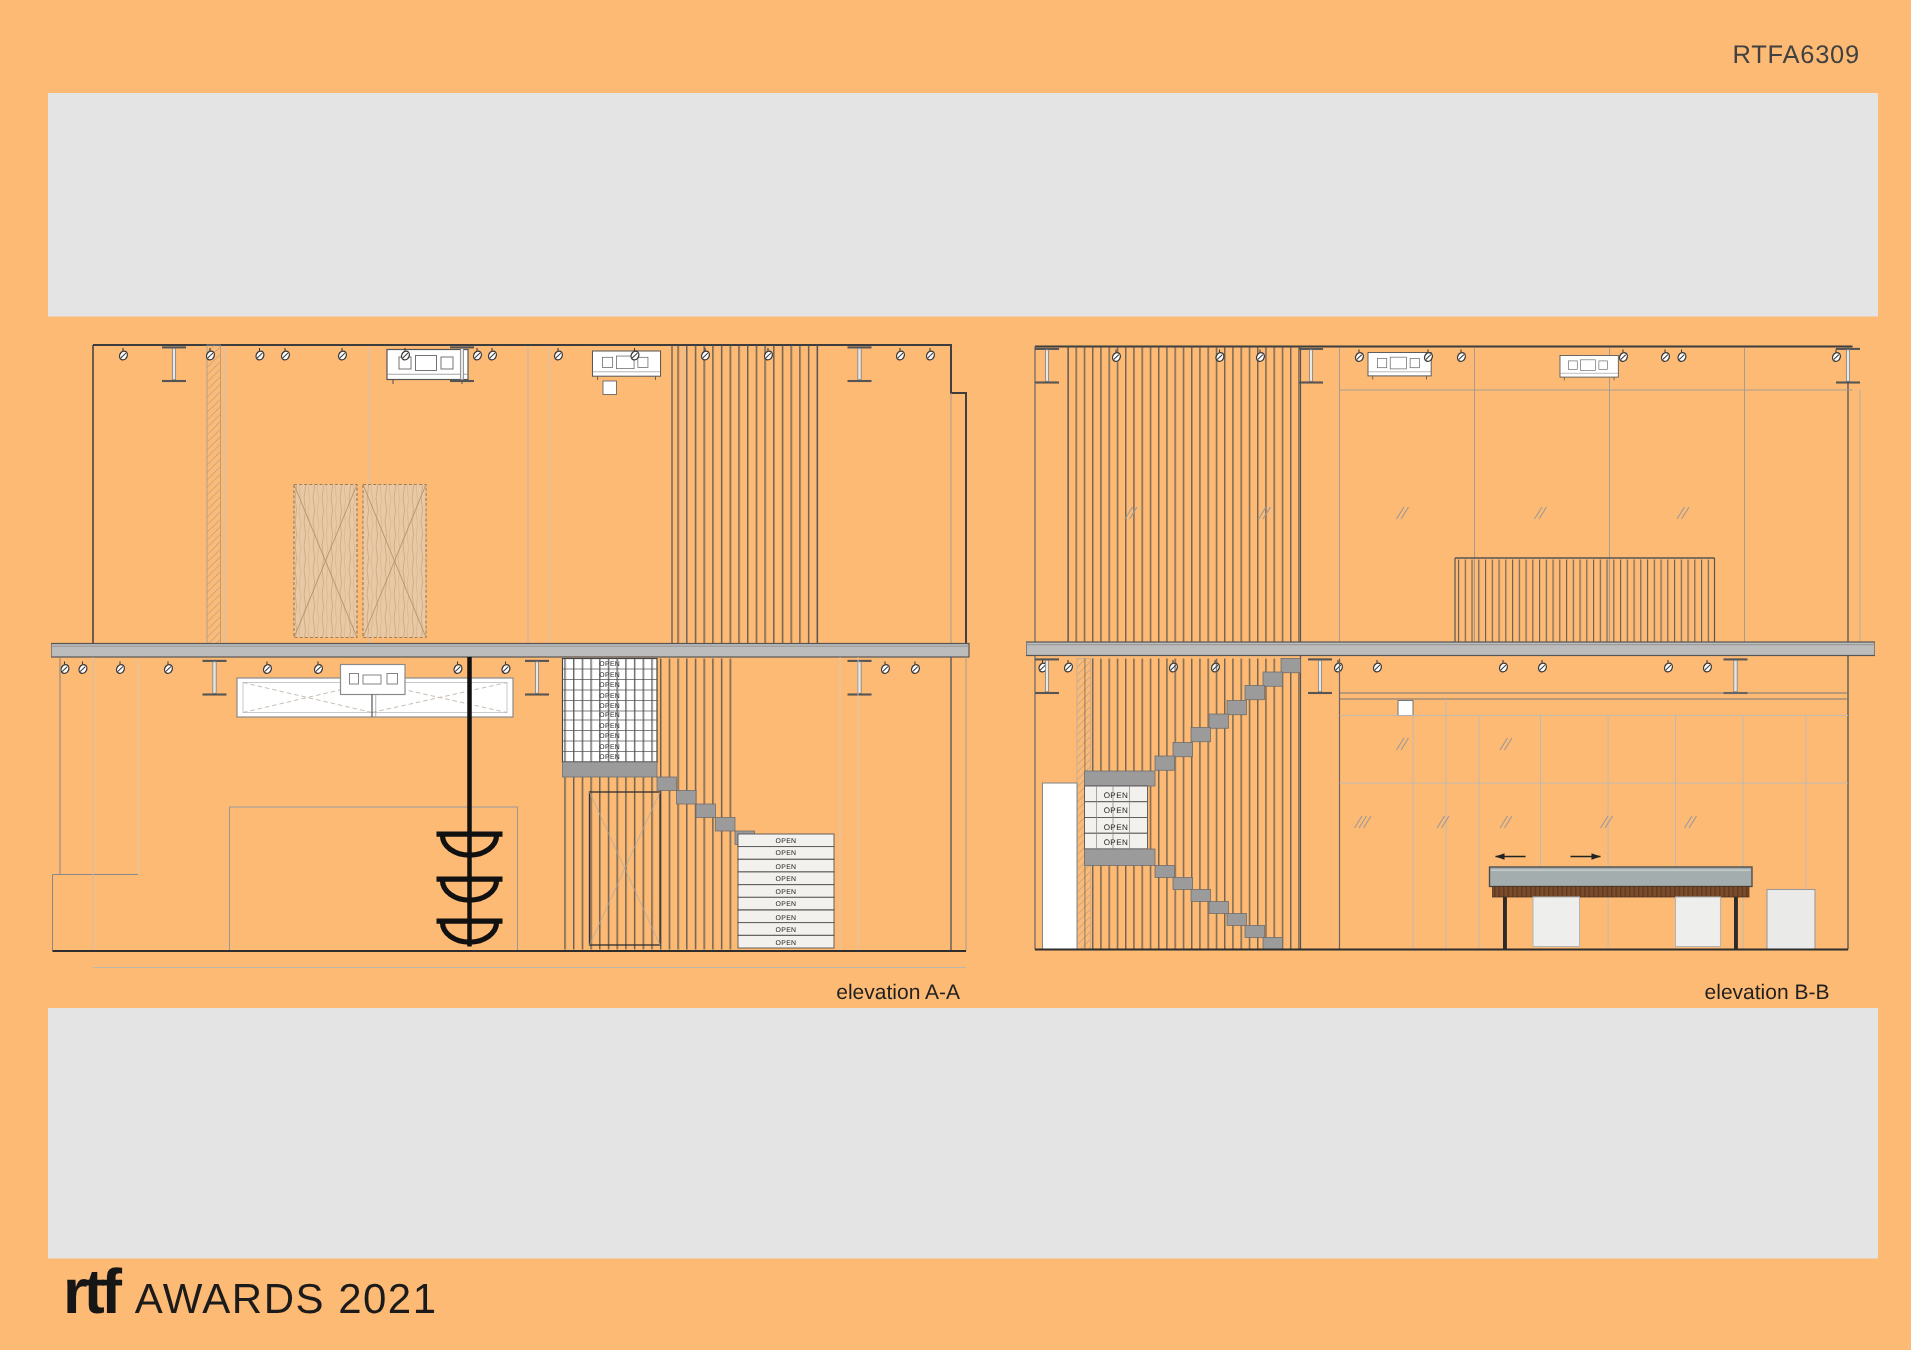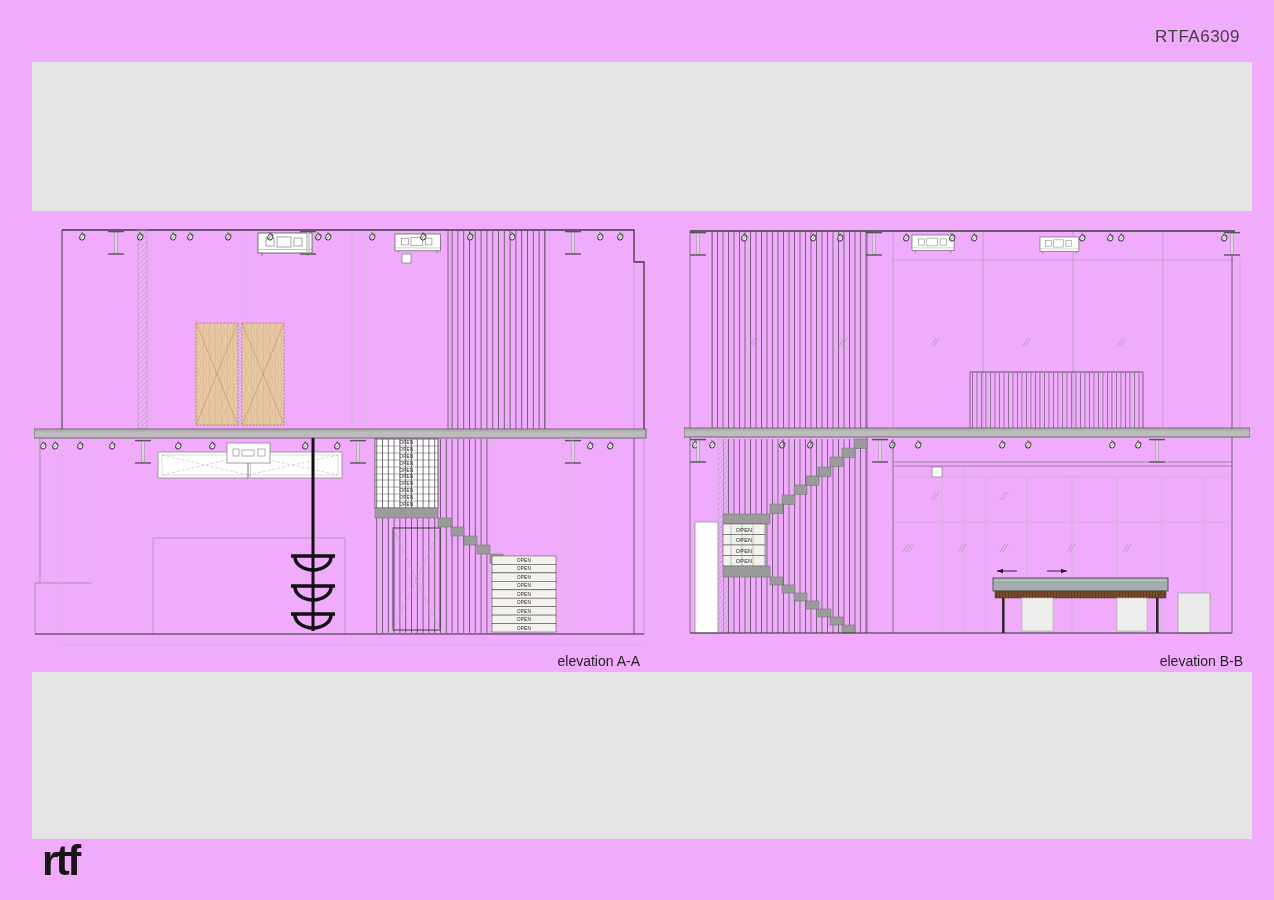--- a/index.html
+++ b/index.html
@@ -1,27 +1,27 @@
 <!DOCTYPE html>
 <html><head>
 <meta charset="utf-8">
 <style>
   html,body{margin:0;padding:0;background:#fff;}
-  .page{position:relative;width:1274px;height:900px;background:#f0abfc;overflow:hidden;
+  .page{position:relative;width:1274px;height:900px;background:#fdba74;overflow:hidden;
         font-family:"Liberation Sans",sans-serif;}
   .code{position:absolute;top:27px;right:34px;font-size:17px;letter-spacing:.5px;color:#414141;}
   .band{position:absolute;left:32px;width:1220px;background:#e4e4e4;}
   .band-top{top:62px;height:149px;}
   .band-bottom{top:672px;height:167px;}
   svg.elev{position:absolute;}
   #elevA{left:34px;top:224px;}
   #elevB{left:684px;top:224px;}
   .elev-label{position:absolute;top:653px;font-size:14px;color:#1f1f1f;text-align:right;width:130px;}
   .label-a{left:510px;}
-  .label-b{left:1113px;}
+  .label-b{left:1113px;text-align:center;}
   .logo{position:absolute;left:42px;top:840px;display:flex;align-items:baseline;color:#161616;}
   .logo-rtf{font-weight:bold;font-size:42px;letter-spacing:-2.5px;margin-right:11px;line-height:1;}
   .logo-awards{font-size:28px;font-weight:400;letter-spacing:1px;line-height:1;color:#1b1b1b;}
   .open-t{font-family:"Liberation Sans",sans-serif;font-size:4.6px;fill:#222;letter-spacing:.2px;}
   .open-tb{font-family:"Liberation Sans",sans-serif;font-size:5.4px;fill:#222;letter-spacing:.3px;}
 </style>
 </head>
 <body>
 
 <div class="page">
@@ -454,15 +454,16 @@
 
       <line x1="6" y1="409" x2="548" y2="409" stroke="#2e2e2e" stroke-width="1.2"></line>
     </g>
   </svg>
 
   <div class="elev-label label-a">elevation A-A</div>
   <div class="elev-label label-b">elevation B-B</div>
 
   <div class="logo">
     <span class="logo-rtf">rtf</span>
+    <span class="logo-awards">AWARDS 2021</span>
   </div>
 
 </div>
 
 </body></html>

